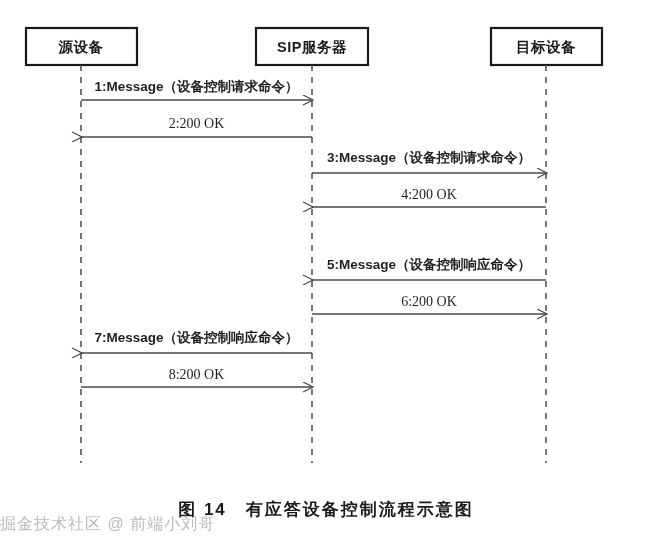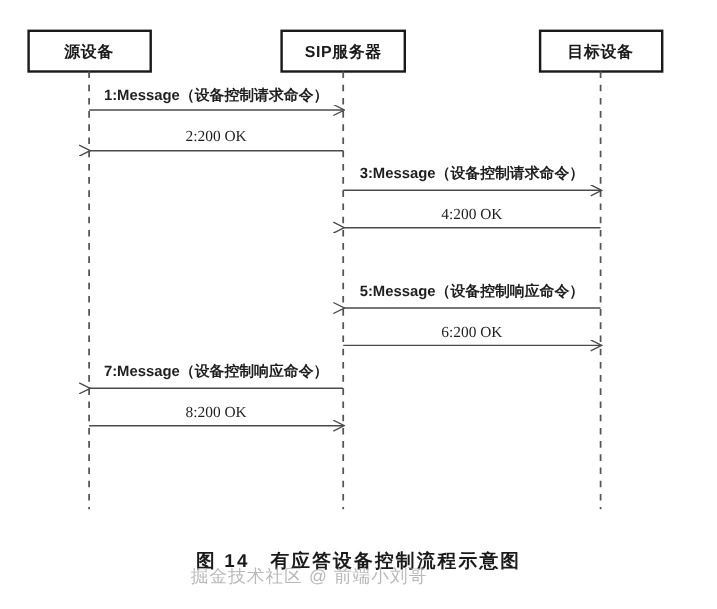--- a/index.html
+++ b/index.html
@@ -51,21 +51,21 @@
     font-size: 17px;
     color: #1b1b1b;
     letter-spacing: 2px;
     white-space: nowrap;
   }
   .watermark {
     position: absolute;
     left: 0;
     top: 514px;
     width: 576px;
-    text-align: center;
+    text-align: left;
     padding-right: 14px;
     box-sizing: border-box;
     font-family: "Liberation Sans", "DejaVu Sans", sans-serif;
     font-size: 16px;
     color: #b9b9b9;
     letter-spacing: 1px;
     white-space: nowrap;
     pointer-events: none;
   }
 </style>

